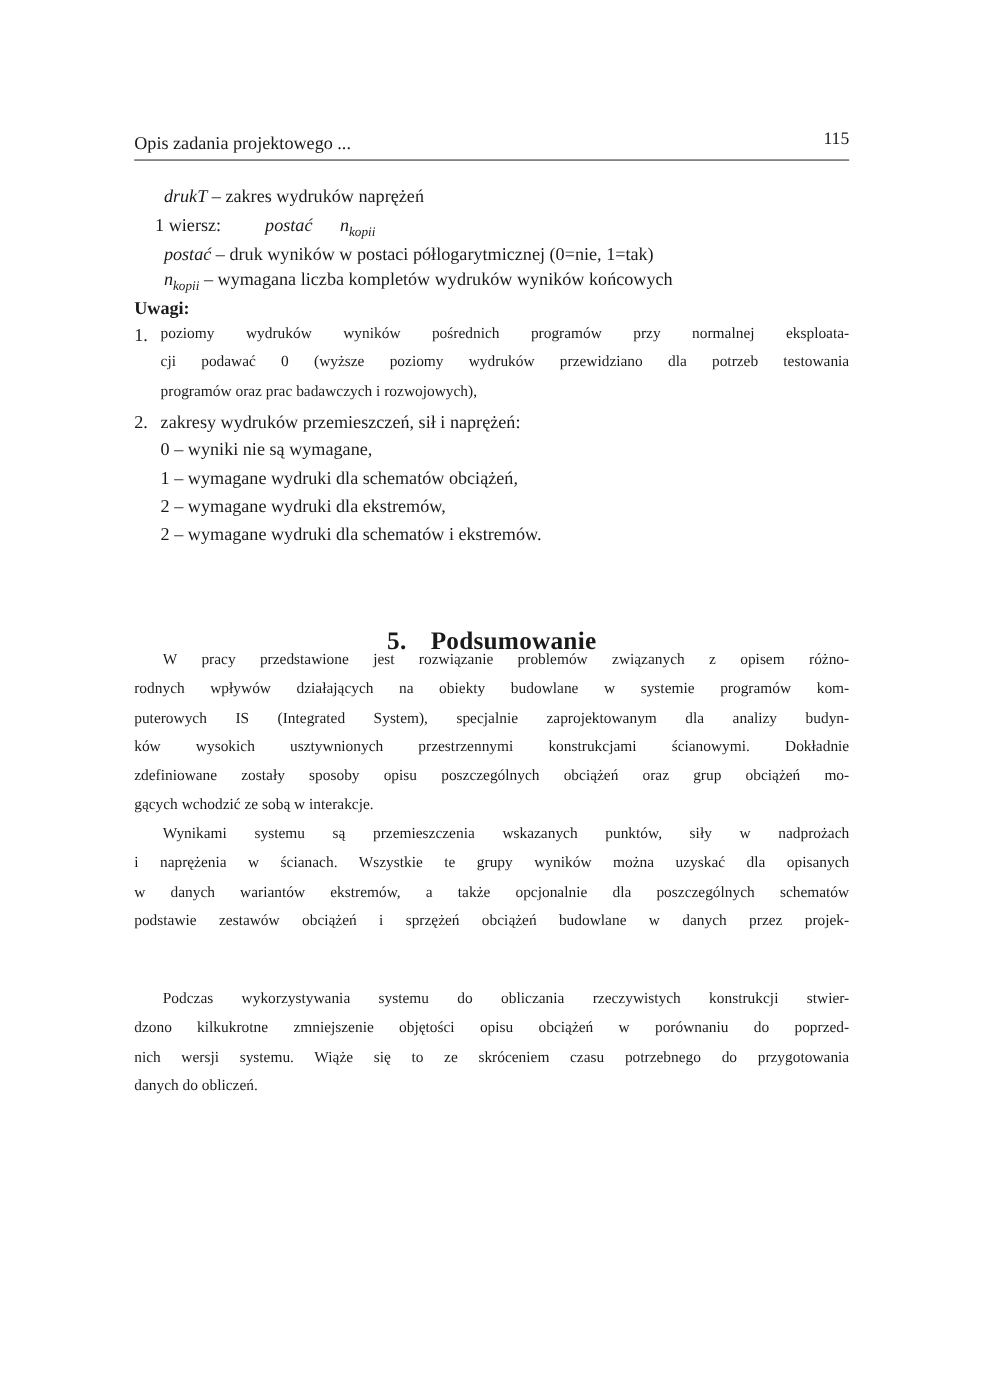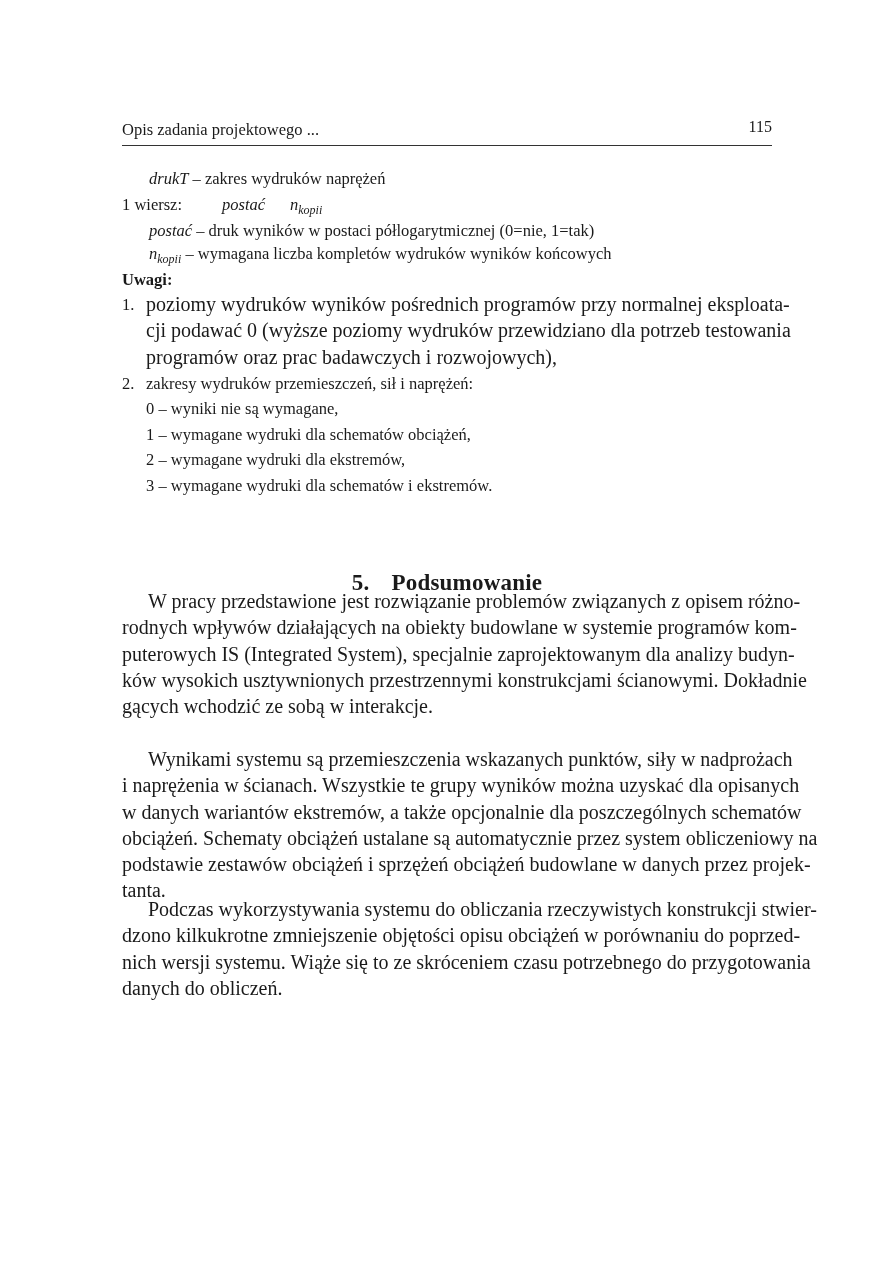--- a/index.html
+++ b/index.html
@@ -23,41 +23,41 @@
       position: absolute; left: 0; font-size: 16.5px; white-space: nowrap; line-height: 1;
     }
     .it { font-style: italic; }
     .sub { font-style: italic; font-size: 12px; }
     .b { font-weight: bold; }
     .sect {
       position: absolute; left: 0; width: 650px; top: 533px; text-align: center;
       font-weight: bold; font-size: 23px; letter-spacing: 0.2px; margin-top: 37px;
     }
     .sect .num { margin-right: 22px; }
-    .para { position: absolute; left: 0; width: 650px; font-size: 20px; text-align: justify; }
+    .para { position: absolute; left: 0; width: 650px; font-size: 14px; text-align: justify; }
     .para .pl { display: block; height: 26.3px; line-height: 26.3px; text-align: justify; text-align-last: justify; white-space: nowrap; }
     .para .pl.last { text-align-last: left; }
     .para .pl.ind { text-indent: 26px; margin-top: 16px; }
   </style>
 </head>
 <body>
 
 <div class="page">
 
   <div class="header">
     <span class="running">Opis zadania projektowego ...</span>
     <span class="pageno">115</span>
   </div>
   <div class="rule"></div>
 
   <div class="line" style="top:171px; left:27px;">
     <span class="it">drukT</span><span> – zakres wydruków naprężeń</span>
   </div>
 
-  <div class="line" style="top:197px;">
+  <div class="line" style="top:197px;margin-left:19px;">
     <span>1 wiersz:</span>
     <span class="it" style="position:absolute; left:100px; top:0;">postać</span>
     <span class="it" style="position:absolute; left:168px; top:0;text-align:right;"><span>n</span><sub class="sub">kopii</sub></span>
   </div>
 
   <div class="line" style="top:223px; left:27px;">
     <span class="it">postać</span><span> – druk wyników w postaci półlogarytmicznej (0=nie, 1=tak)</span>
   </div>
 
   <div class="line" style="top:246px; left:27px;">
@@ -74,42 +74,41 @@
       <span class="pl last">programów oraz prac badawczych i rozwojowych),</span>
     </div>
   </div>
 
   <div>
     <div class="line" style="top:376px;">2.</div>
     <div class="line" style="top:376px; left:24px;">zakresy wydruków przemieszczeń, sił i naprężeń:</div>
     <div class="line" style="top:401px; left:24px;">0 – wyniki nie są wymagane,</div>
     <div class="line" style="top:427px; left:24px;">1 – wymagane wydruki dla schematów obciążeń,</div>
     <div class="line" style="top:452px; left:24px;">2 – wymagane wydruki dla ekstremów,</div>
-    <div class="line" style="top:478px; left:24px;">3 – wymagane wydruki dla schematów i ekstremów.</div>
+    <div class="line" style="top:478px; left:24px;">2 – wymagane wydruki dla schematów i ekstremów.</div>
   </div>
 
   <div class="sect">
     <span class="num">5.</span><span>Podsumowanie</span>
   </div>
 
   <div class="para" style="top:572px;">
     <span class="pl ind">W pracy przedstawione jest rozwiązanie problemów związanych z opisem różno-</span>
     <span class="pl">rodnych wpływów działających na obiekty budowlane w systemie programów kom-</span>
     <span class="pl">puterowych IS (Integrated System), specjalnie zaprojektowanym dla analizy budyn-</span>
     <span class="pl">ków wysokich usztywnionych przestrzennymi konstrukcjami ścianowymi. Dokładnie</span>
+    <span class="pl">zdefiniowane zostały sposoby opisu poszczególnych obciążeń oraz grup obciążeń mo-</span>
     <span class="pl last">gących wchodzić ze sobą w interakcje.</span>
   </div>
 
   <div class="para" style="top:730px;">
     <span class="pl ind">Wynikami systemu są przemieszczenia wskazanych punktów, siły w nadprożach</span>
     <span class="pl">i naprężenia w ścianach. Wszystkie te grupy wyników można uzyskać dla opisanych</span>
     <span class="pl">w danych wariantów ekstremów, a także opcjonalnie dla poszczególnych schematów</span>
-    <span class="pl">obciążeń. Schematy obciążeń ustalane są automatycznie przez system obliczeniowy na</span>
     <span class="pl">podstawie zestawów obciążeń i sprzężeń obciążeń budowlane w danych przez projek-</span>
-    <span class="pl last">tanta.</span>
   </div>
 
   <div class="para" style="top:880px;">
     <span class="pl ind">Podczas wykorzystywania systemu do obliczania rzeczywistych konstrukcji stwier-</span>
     <span class="pl">dzono kilkukrotne zmniejszenie objętości opisu obciążeń w porównaniu do poprzed-</span>
     <span class="pl">nich wersji systemu. Wiąże się to ze skróceniem czasu potrzebnego do przygotowania</span>
     <span class="pl last">danych do obliczeń.</span>
   </div>
 
 </div>

